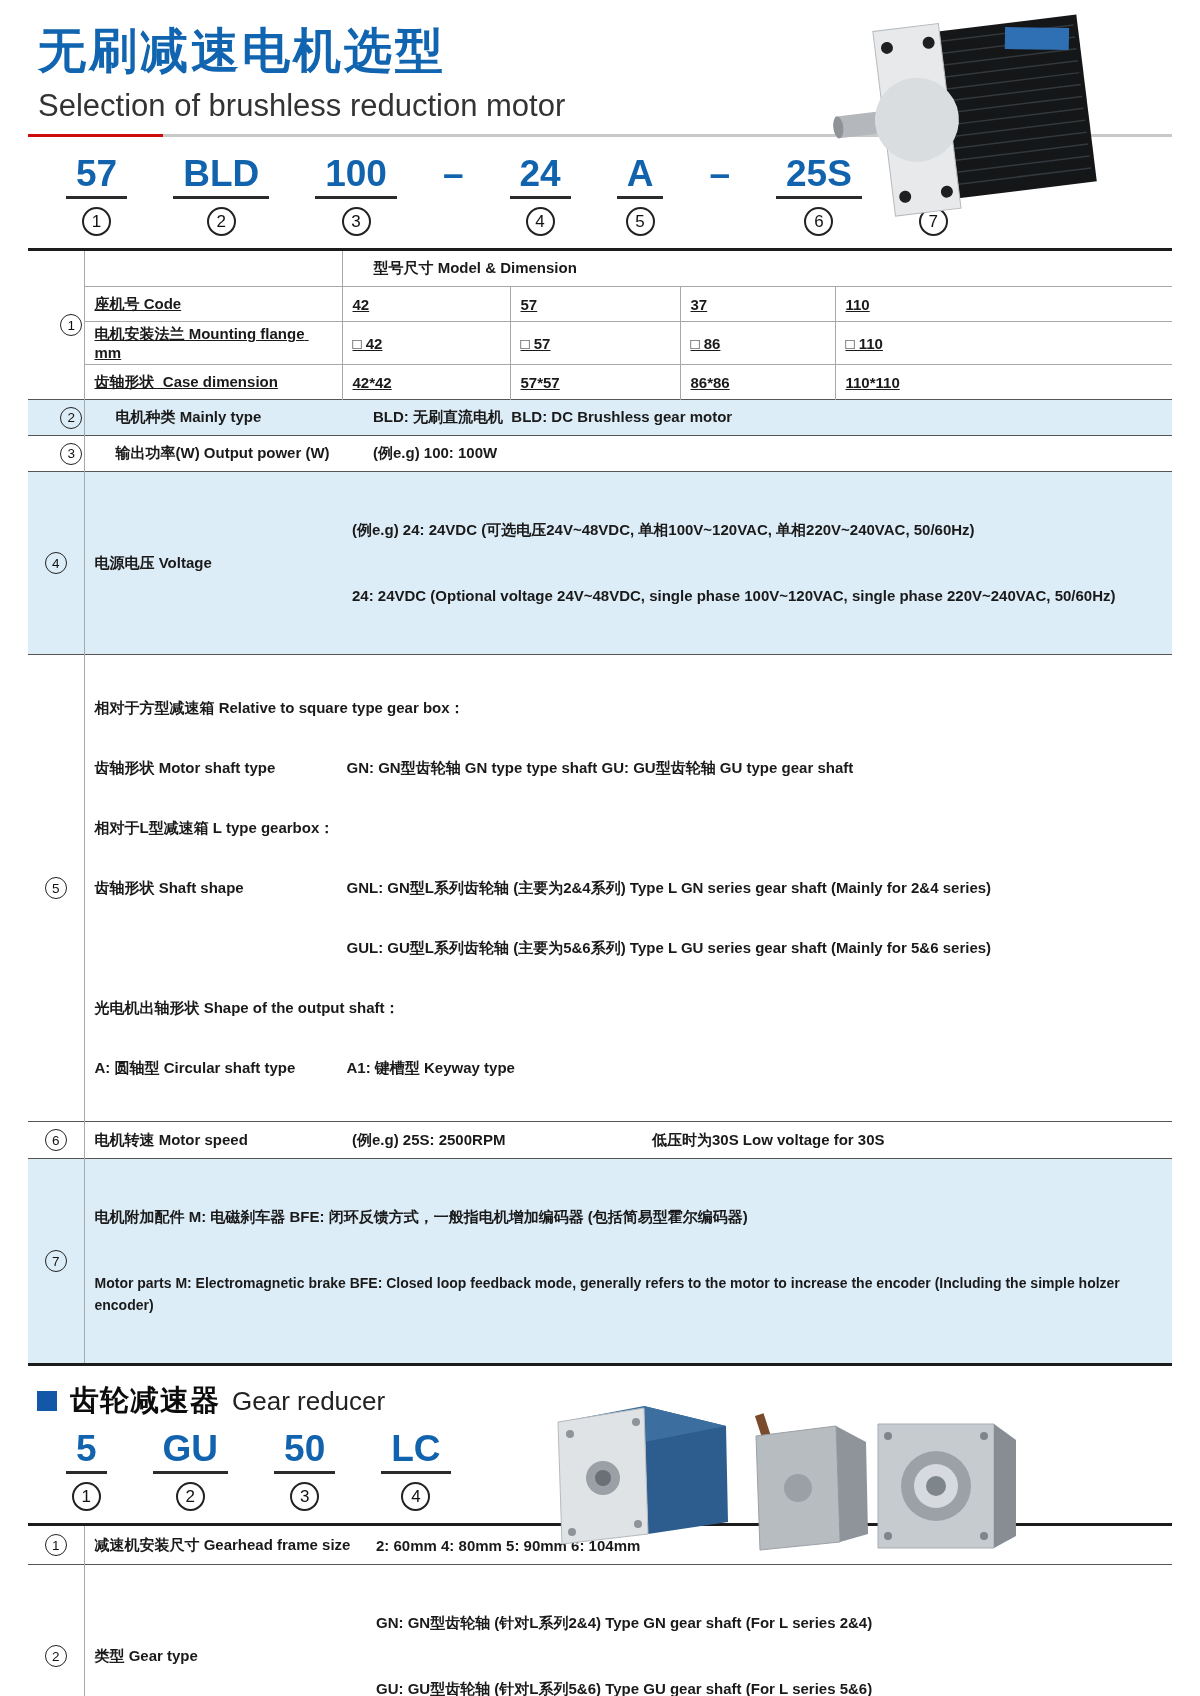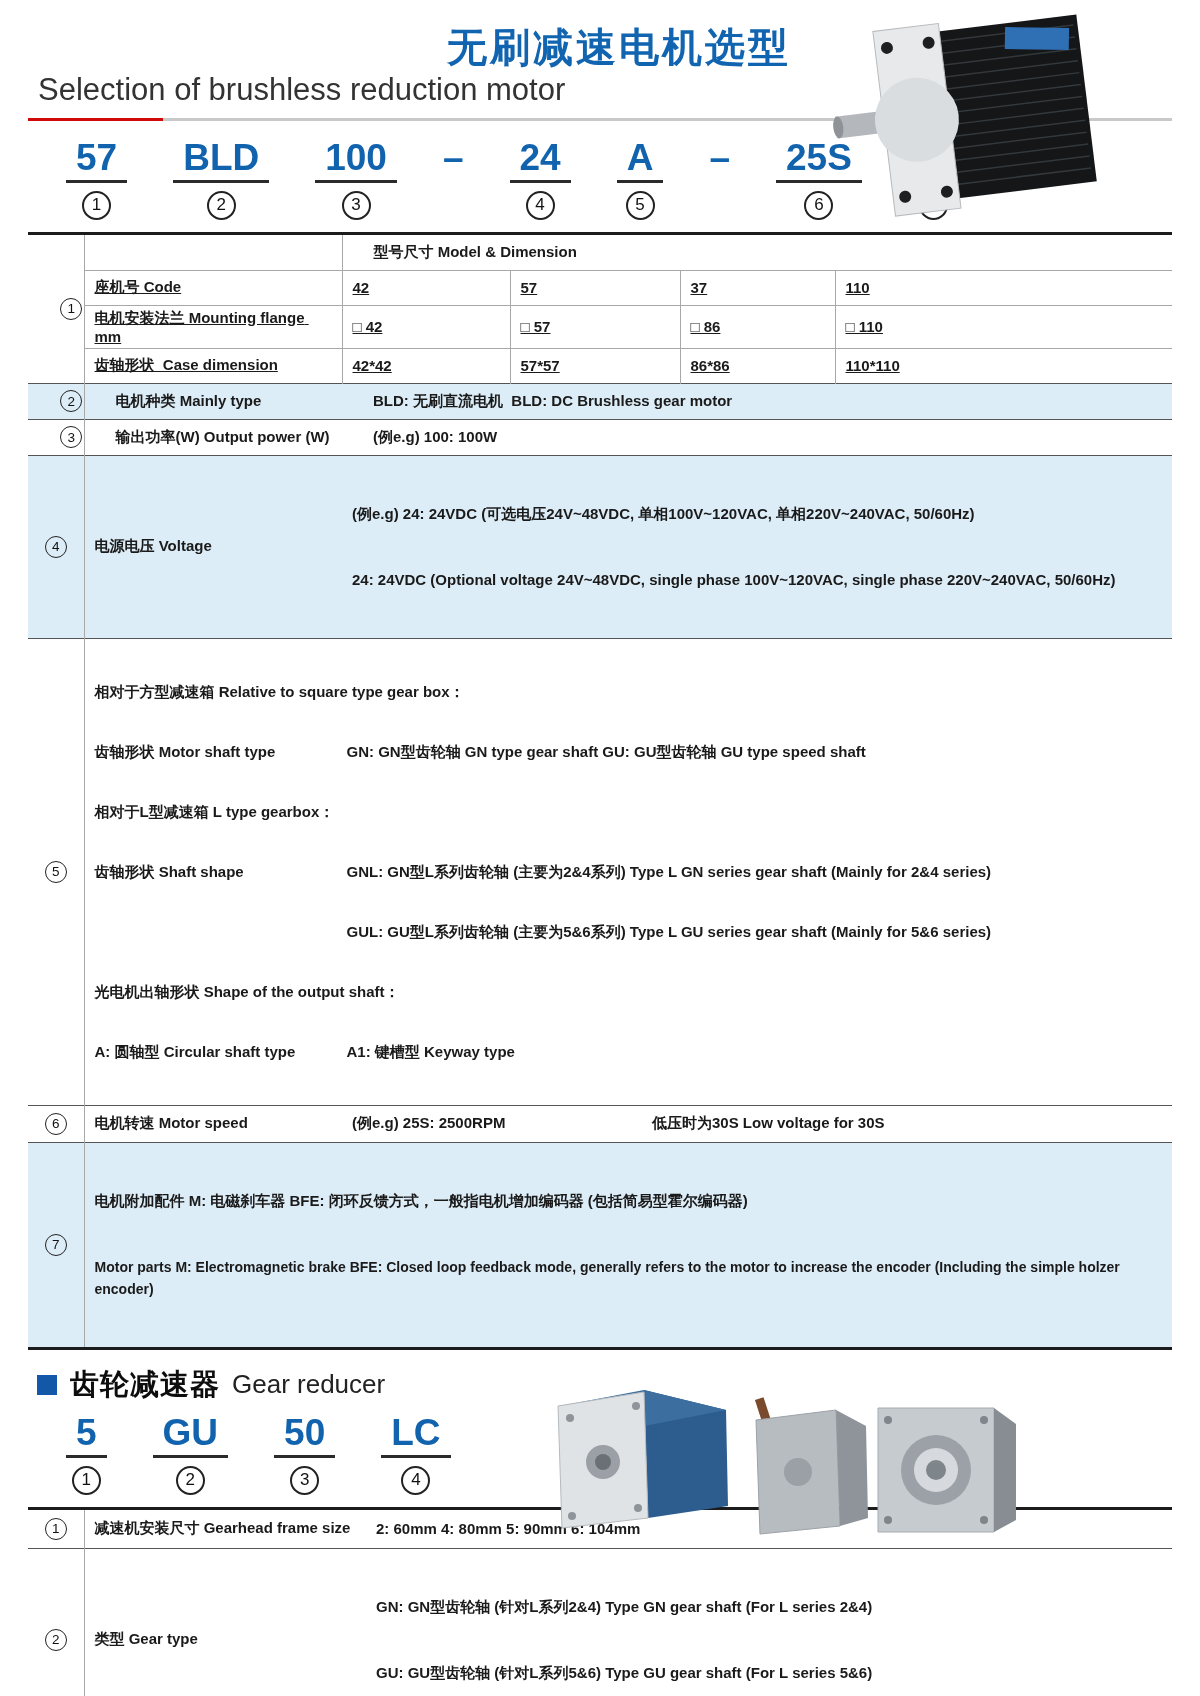--- a/index.html
+++ b/index.html
@@ -1,22 +1,22 @@
 <!DOCTYPE html>
 <html><head>
 <meta charset="utf-8">
 <style>
   html,body{margin:0;padding:0;}
   body{width:1200px;height:1696px;background:#ffffff;font-family:"Liberation Sans","DejaVu Sans",sans-serif;color:#1a1a1a;}
   .page{position:relative;width:1200px;height:1696px;overflow:hidden;background:#fff;}
 
   
   .hdr{position:relative;padding:26px 0 0 38px;}
-  .title-zh{font-size:40px;font-weight:bold;color:#1164af;letter-spacing:3px;line-height:1.05;text-align:center;}
-  .title-en{font-size:31px;color:#333;margin-top:4px;}
+  .title-zh{font-size:48px;font-weight:bold;color:#1164af;letter-spacing:3px;line-height:1.05;}
+  .title-en{font-size:31px;color:#333;margin-top:12px;}
   .rule{position:relative;margin:10px 0 0 -10px;width:1144px;height:3px;background:#c9c9c9;}
   .rule .red{position:absolute;left:0;top:0;width:135px;height:3px;background:#cf0a0a;}
 
   
   .code-row{display:flex;align-items:flex-start;margin:18px 0 0 66px;}
   .code-part{display:flex;flex-direction:column;align-items:center;margin-right:46px;}
   .code-text{font-size:37px;font-weight:bold;color:#1263ae;line-height:1.05;white-space:pre;}
   .u{border-bottom:3px solid #2b2b2b;padding:0 10px 2px;}
   .circ{display:inline-flex;align-items:center;justify-content:center;border:1.5px solid #222;border-radius:50%;box-sizing:border-box;color:#111;background:transparent;font-weight:400;}
   .c30{width:29px;height:29px;font-size:17px;margin-top:8px;border-width:2px;}
@@ -182,21 +182,21 @@
       <td>电源电压 Voltage</td>
       <td colspan="4" class="twolines">
         <div>(例e.g) 24: 24VDC (可选电压24V~48VDC, 单相100V~120VAC, 单相220V~240VAC, 50/60Hz)</div>
         <div>24: 24VDC (Optional voltage 24V~48VDC, single phase 100V~120VAC, single phase 220V~240VAC, 50/60Hz)</div>
       </td>
     </tr>
     <tr class="major">
       <td class="ccell"><span class="circ c22">5</span></td>
       <td colspan="5" class="complex">
         <div class="line">相对于方型减速箱 Relative to square type gear box：</div>
-        <div class="line pair"><span class="inner-label">齿轴形状 Motor shaft type</span><span>GN: GN型齿轮轴 GN type gear shaft GU: GU型齿轮轴 GU type speed shaft</span></div>
+        <div class="line pair"><span class="inner-label">齿轴形状 Motor shaft type</span><span>GN: GN型齿轮轴 GN type type shaft GU: GU型齿轮轴 GU type gear shaft</span></div>
         <div class="line">相对于L型减速箱 L type gearbox：</div>
         <div class="line pair"><span class="inner-label">齿轴形状 Shaft shape</span><span>GNL: GN型L系列齿轮轴 (主要为2&amp;4系列) Type L GN series gear shaft (Mainly for 2&amp;4 series)</span></div>
         <div class="line pair"><span class="inner-label"></span><span>GUL: GU型L系列齿轮轴 (主要为5&amp;6系列) Type L GU series gear shaft (Mainly for 5&amp;6 series)</span></div>
         <div class="line">光电机出轴形状 Shape of the output shaft：</div>
         <div class="line pair"><span class="inner-label">A: 圆轴型 Circular shaft type</span><span>A1: 键槽型 Keyway type</span></div>
       </td>
     </tr>
     <tr class="major h30">
       <td class="ccell"><span class="circ c22">6</span></td>
       <td>电机转速 Motor speed</td>

